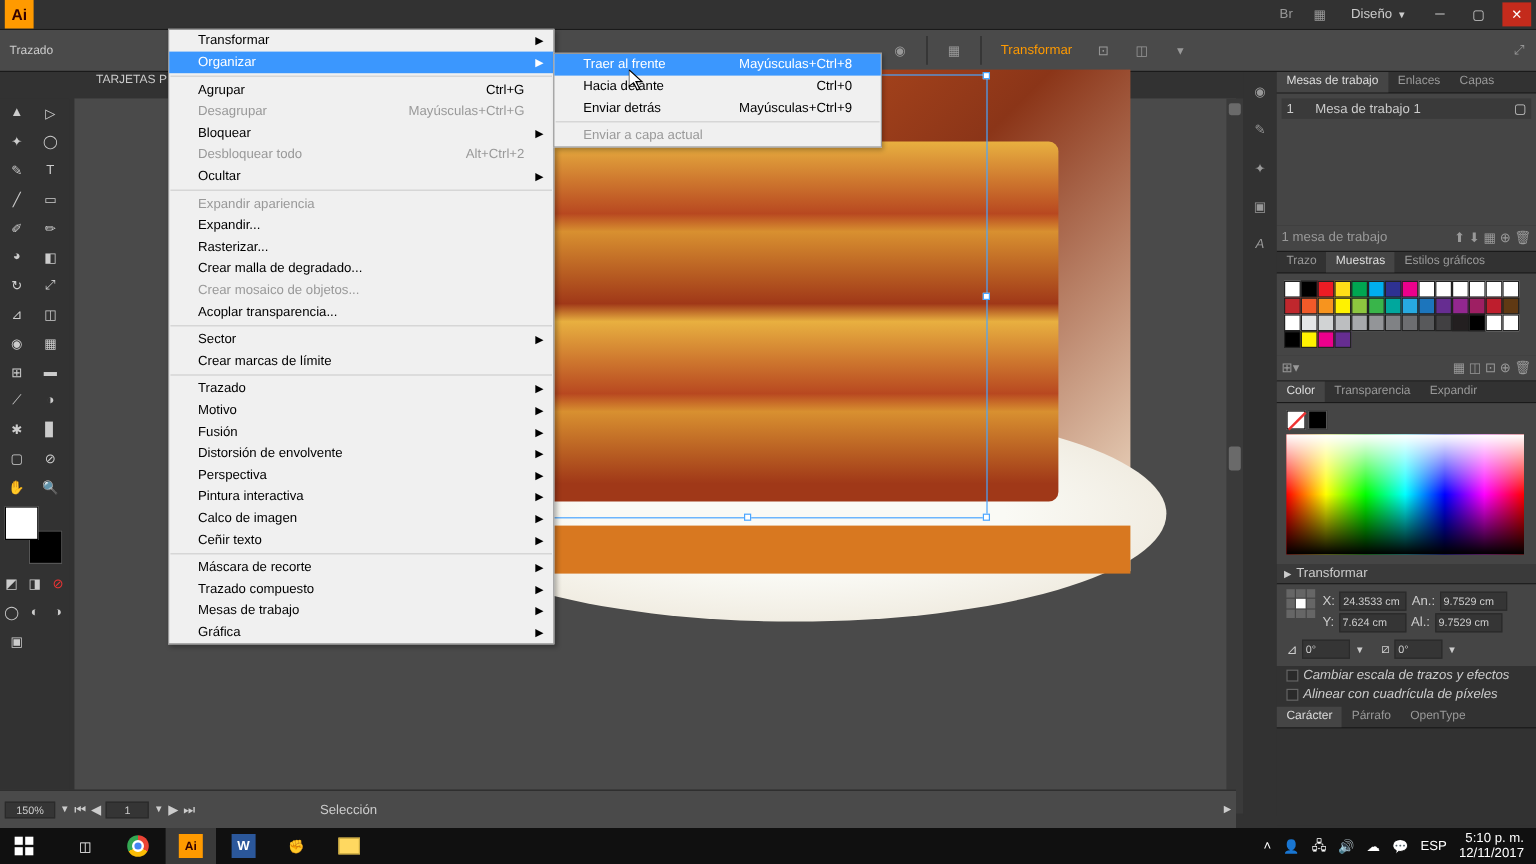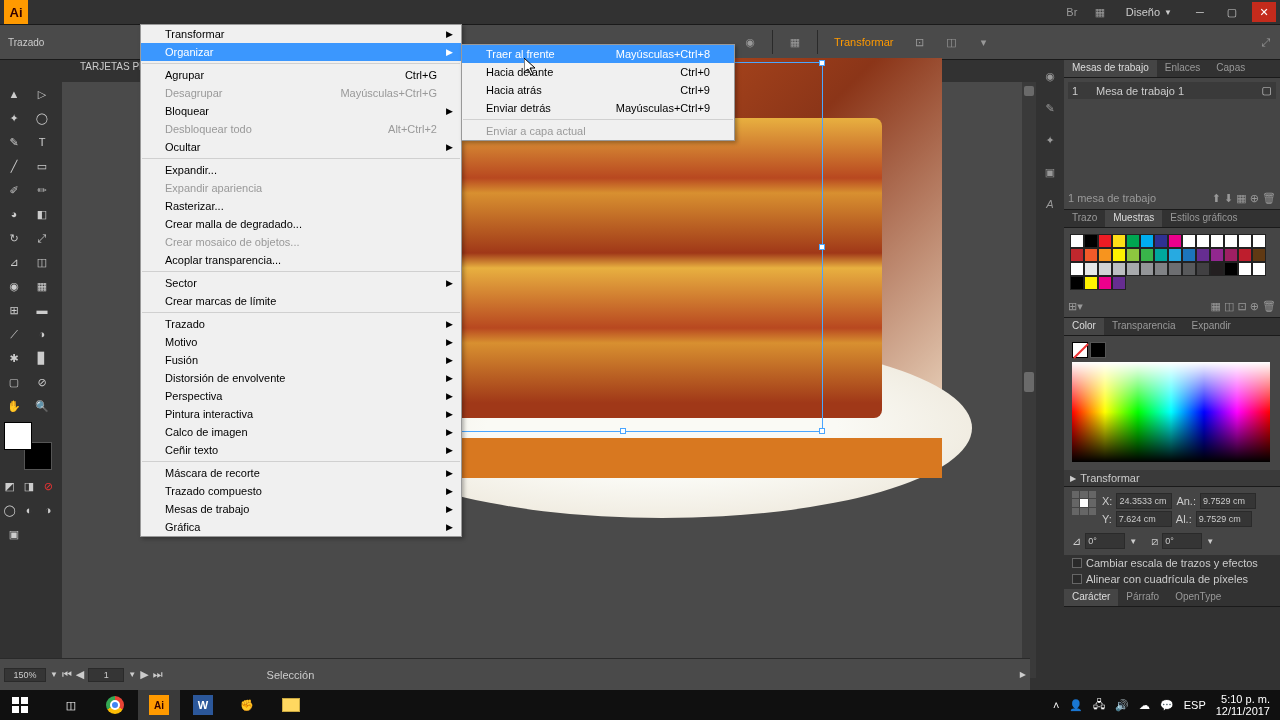--- a/index.html
+++ b/index.html
@@ -73,21 +73,21 @@
 .swatch { width: 14px; height: 14px; border: 1px solid #222; }
 
 .color-spectrum { width: 198px; height: 100px; margin: 4px; background: linear-gradient(to bottom, rgba(255,255,255,1) 0%, rgba(255,255,255,0) 50%, rgba(0,0,0,0) 50%, rgba(0,0,0,1) 100%), linear-gradient(to right, #ff0000, #ffff00, #00ff00, #00ffff, #0000ff, #ff00ff, #ff0000); }
 
 .transform-panel { padding: 4px 8px; color: #ccc; font-size: 10px; }
 .transform-row { display: flex; align-items: center; gap: 4px; margin: 2px 0; }
 .transform-input { background: #353535; border: 1px solid #2a2a2a; color: #ccc; width: 56px; height: 16px; font-size: 9px; padding: 0 2px; }
 .ref-grid { width: 24px; height: 24px; display: grid; grid-template: repeat(3, 1fr) / repeat(3, 1fr); gap: 1px; }
 .ref-dot { background: #666; }
 
-.checkbox-row { display: flex; align-items: center; gap: 4px; color: #ccc; font-size: 9px; padding: 2px 8px; }
+.checkbox-row { display: flex; align-items: center; gap: 4px; color: #ccc; font-size: 9px; padding: 2px 8px; font-style: italic; }
 .chk { width: 10px; height: 10px; border: 1px solid #666; background: #2a2a2a; }
 
 .panel-header { display: flex; align-items: center; background: #3a3a3a; padding: 2px 6px; color: #ccc; font-size: 10px; border-bottom: 1px solid #1a1a1a; }
 .panel-header .tri { margin-right: 4px; font-size: 8px; }
 
 
 .taskbar { position: absolute; bottom: 0; left: 0; width: 100%; height: 30px; background: #101010; display: flex; align-items: center; }
 .start-btn { width: 40px; height: 30px; display: flex; align-items: center; justify-content: center; color: #fff; }
 .search-box { flex: 0 0 280px; height: 30px; background: #1a1a1a; color: #888; display: flex; align-items: center; padding: 0 10px; font-size: 12px; }
 .task-icons { display: flex; gap: 2px; margin-left: 10px; }
@@ -262,25 +262,25 @@
     </div>
     <div class="dropdown-item disabled">
       <span>Desbloquear todo</span>
       <span>Alt+Ctrl+2</span>
     </div>
     <div class="dropdown-item">
       <span>Ocultar</span>
       <span class="arrow">▶</span>
     </div>
     <div class="dropdown-sep"></div>
-    <div class="dropdown-item">
-      <span>Expandir...</span>
-    </div>
     <div class="dropdown-item disabled">
       <span>Expandir apariencia</span>
+    </div>
+    <div class="dropdown-item">
+      <span>Expandir...</span>
     </div>
     <div class="dropdown-item">
       <span>Rasterizar...</span>
     </div>
     <div class="dropdown-item">
       <span>Crear malla de degradado...</span>
     </div>
     <div class="dropdown-item disabled">
       <span>Crear mosaico de objetos...</span>
     </div>
@@ -347,24 +347,20 @@
     </div>
   </div>
 <div class="submenu" id="submenu">
     <div class="dropdown-item highlighted">
       <span>Traer al frente</span>
       <span>Mayúsculas+Ctrl+8</span>
     </div>
     <div class="dropdown-item">
       <span>Hacia delante</span>
       <span>Ctrl+0</span>
-    </div>
-    <div class="dropdown-item">
-      <span>Hacia atrás</span>
-      <span>Ctrl+9</span>
     </div>
     <div class="dropdown-item">
       <span>Enviar detrás</span>
       <span>Mayúsculas+Ctrl+9</span>
     </div>
     <div class="dropdown-sep"></div>
     <div class="dropdown-item disabled">
       <span>Enviar a capa actual</span>
     </div>
   </div>

